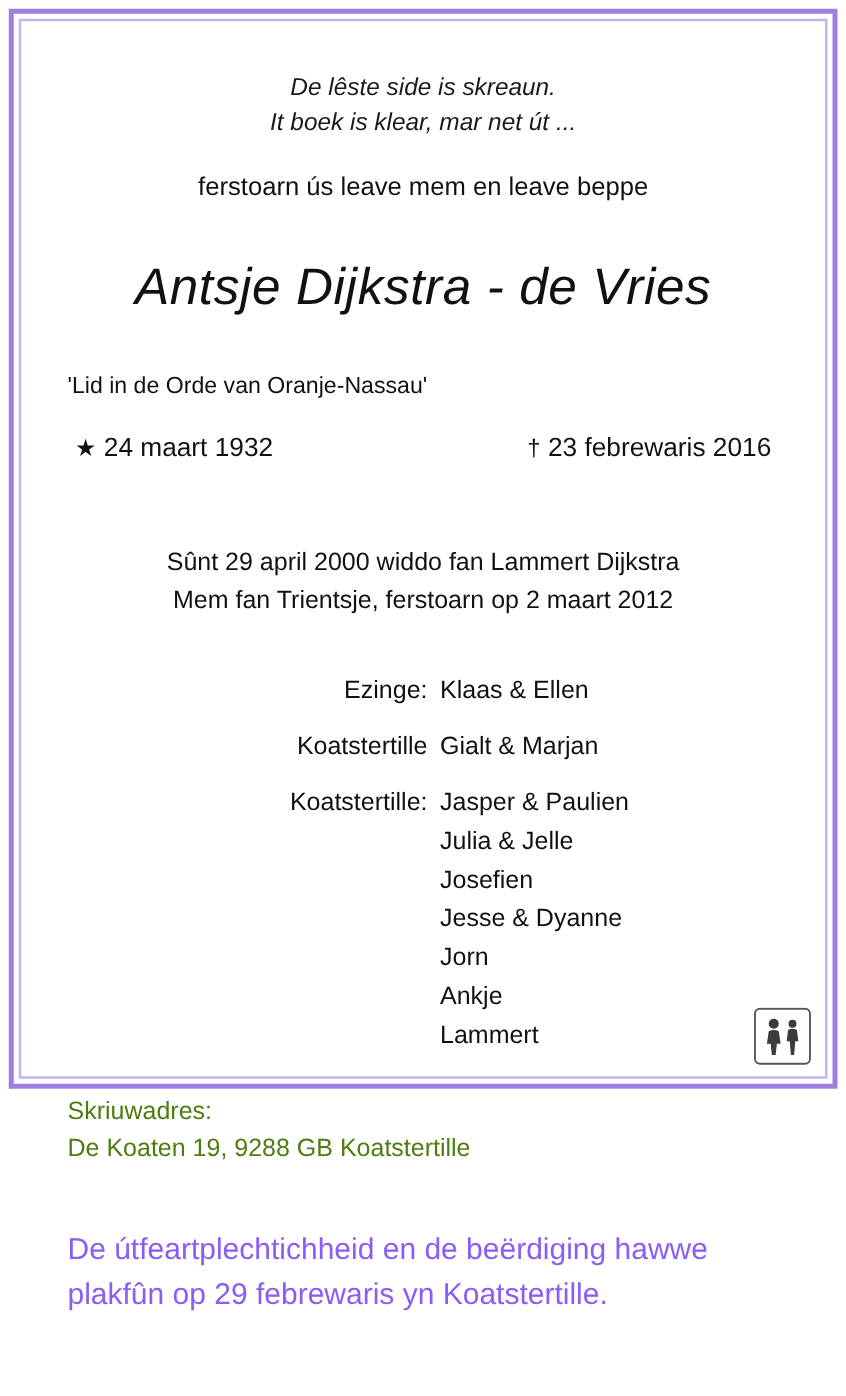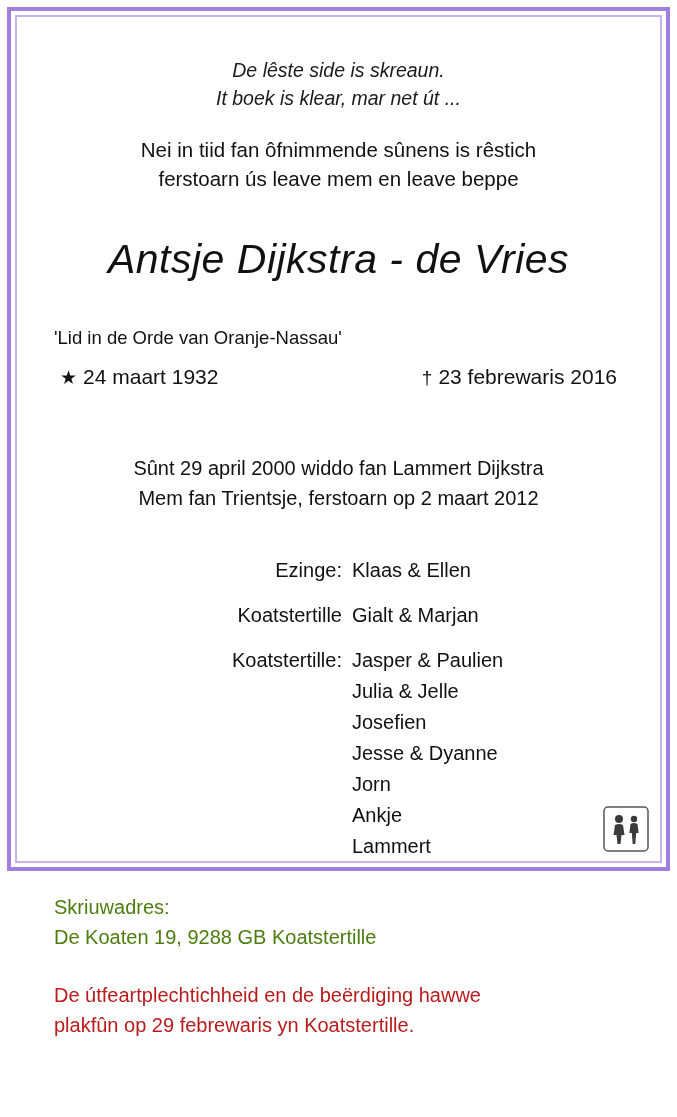--- a/index.html
+++ b/index.html
@@ -74,21 +74,21 @@
     text-align: left;
     font-size: 18.5px;
     margin-top: 44px;
     color: #111;
   }
   .dates {
     display: flex;
     justify-content: space-between;
     align-items: baseline;
     font-size: 21px;
-    margin-top: 16px;
+    margin-top: 28px;
     padding: 0 6px;
     color: #111;
   }
   .dates .birth, .dates .death {
     white-space: nowrap;
   }
   .sym {
     font-size: 19px;
     margin-right: 6px;
   }
@@ -123,24 +123,24 @@
   }
   .fam-gap { height: 14px; }
 
   .address {
     margin-top: 30px;
     font-size: 20px;
     line-height: 1.5;
     color: #4d7c0f;
   }
   .closing {
-    margin-top: 28px;
-    font-size: 20px;
+    margin-top: 48px;
+    font-size: 24px;
     line-height: 1.5;
-    color: #b91c1c;
+    color: #8b5cf6;
   }
 
   .logo {
     position: absolute;
     right: 8px;
     bottom: 6px;
     width: 46px;
     height: 46px;
   }
 </style>
@@ -151,21 +151,20 @@
   <div class="border-ring-1">
     <div class="border-ring-2">
       <div class="card-inner">
 
         <div class="poem">
           <div>De lêste side is skreaun.</div>
           <div>It boek is klear, mar net út ...</div>
         </div>
 
         <div class="intro">
-          <div>Nei in tiid fan ôfnimmende sûnens is rêstich</div>
           <div>ferstoarn ús leave mem en leave beppe</div>
         </div>
 
         <div class="name">Antsje Dijkstra - de Vries</div>
 
         <div class="honour">'Lid in de Orde van Oranje-Nassau'</div>
 
         <div class="dates">
           <div class="birth">
             <span class="sym">★</span><span>24 maart 1932</span>

